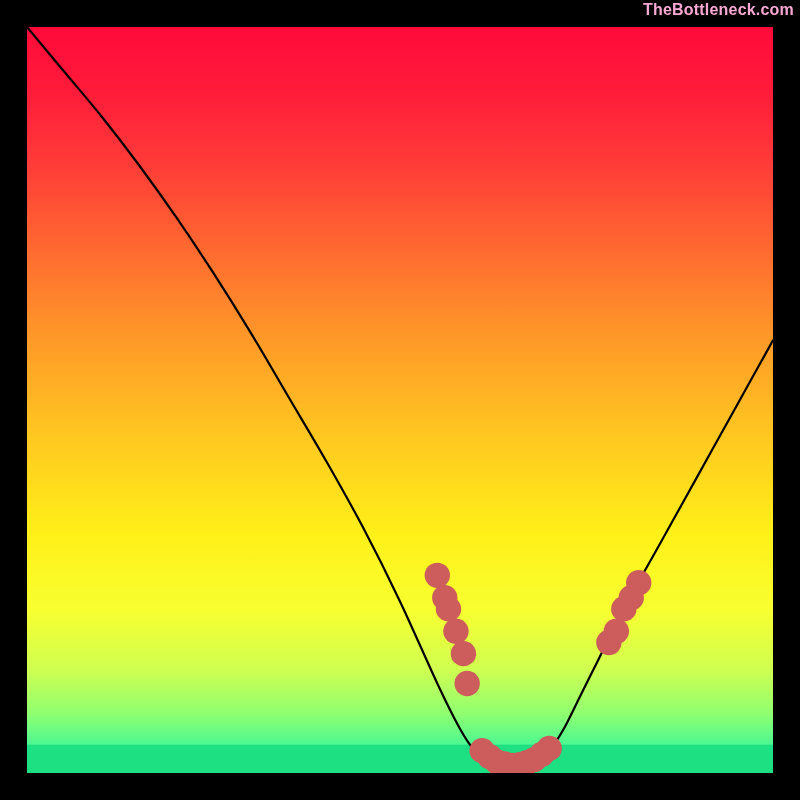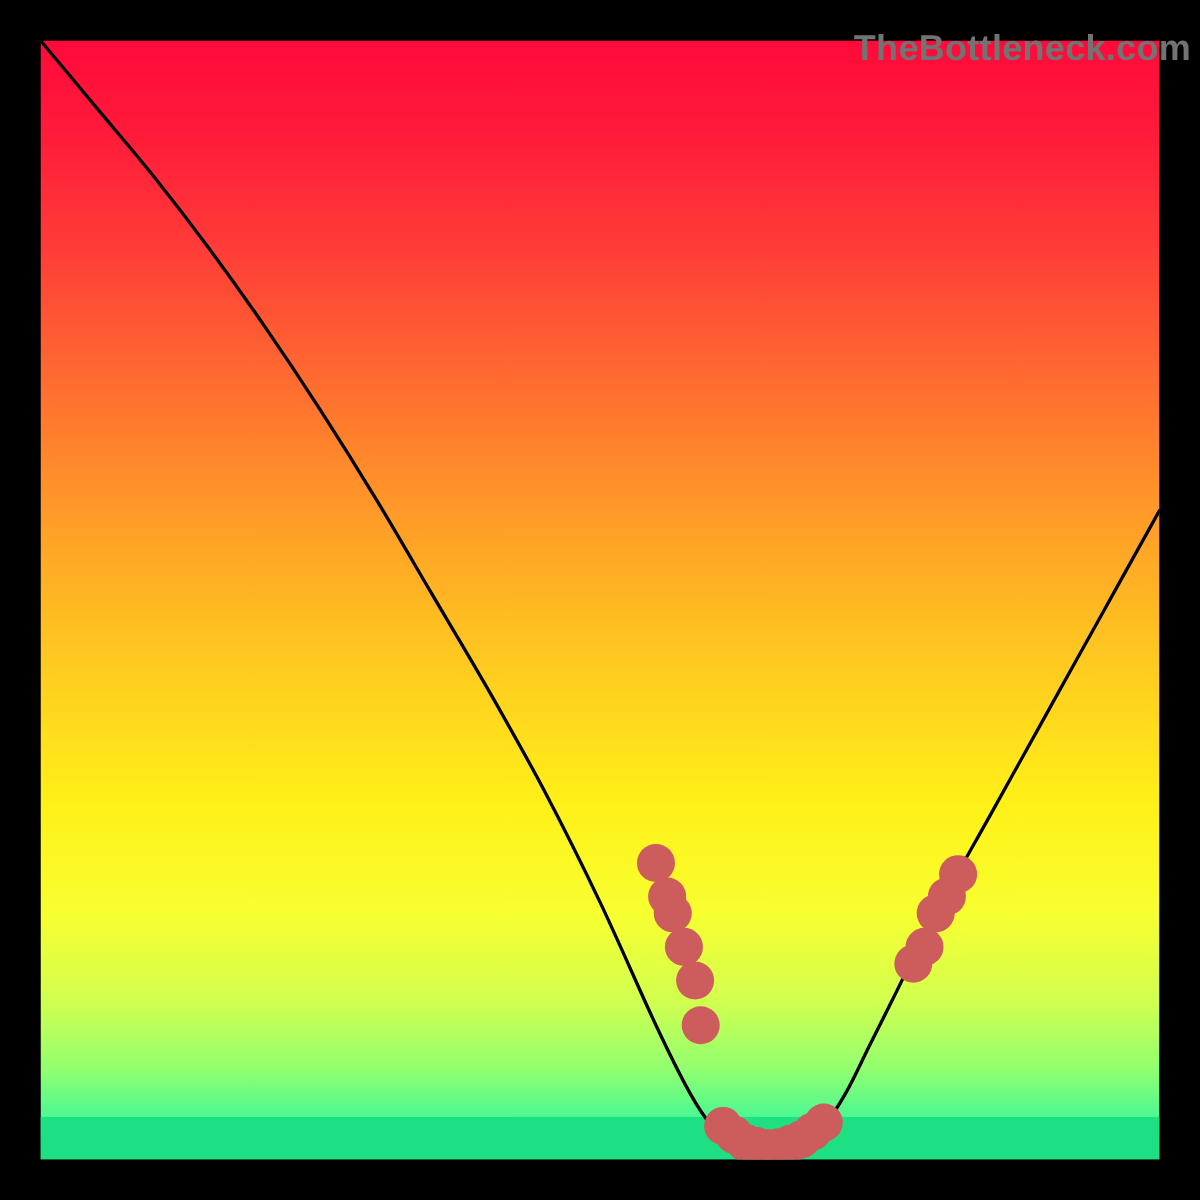--- a/index.html
+++ b/index.html
@@ -6,24 +6,24 @@
     margin: 0;
     padding: 0;
     width: 800px;
     height: 800px;
     background: #000;
     overflow: hidden;
     font-family: Arial, Helvetica, sans-serif;
   }
   .watermark {
     position: absolute;
-    top: 19px;
+    top: 1px;
     right: 6px;
-    color: #737373;
-    font-size: 24px;
+    color: #f9a8d4;
+    font-size: 16px;
     font-weight: bold;
     letter-spacing: 0.2px;
     z-index: 10;
   }
   .chart-wrap {
     position: absolute;
     left: 27px;
     top: 27px;
     width: 746px;
     height: 746px;

